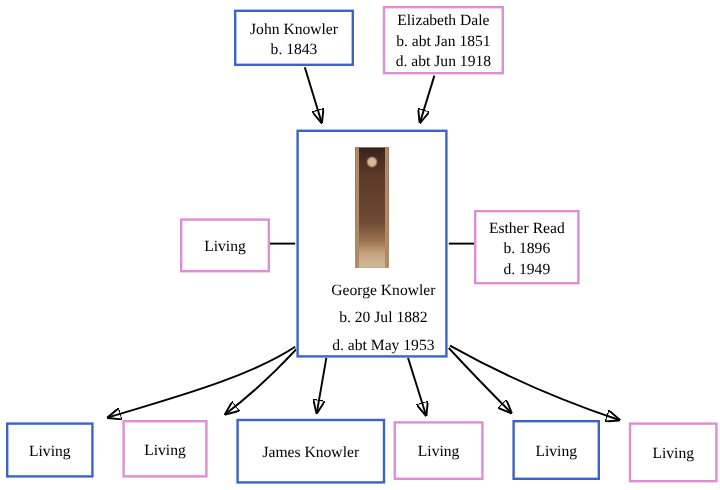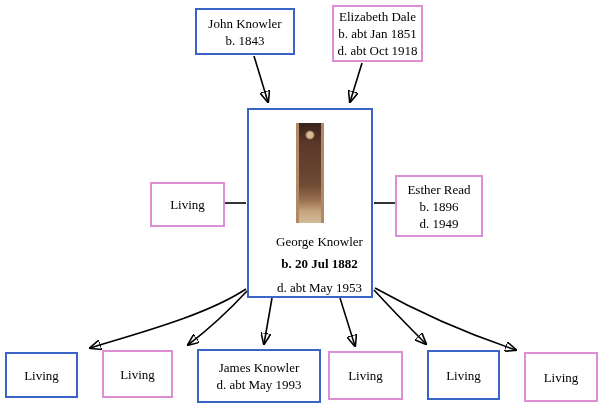--- a/index.html
+++ b/index.html
@@ -45,21 +45,21 @@
     width:28px;height:100px;
     margin-top:13px;
     background-color:#6b4433;
     background-image:
       radial-gradient(circle 5px at 50% 12%, #d9b894 0 3px, rgba(217,184,148,0) 5px),
       linear-gradient(90deg, #b08968 0 3px, rgba(176,137,104,0) 3px calc(100% - 3px), #b08968 calc(100% - 3px)),
       linear-gradient(180deg, #35241e 0%, #4a2d22 10%, #5d392a 22%, #64402e 42%, #6f4a34 62%, #9c7352 78%, #c4a37e 88%, #d2bb97 100%);
   }
   .george p{line-height:13px;padding-left:19px;}
   .g-name{margin-top:12px !important;}
-  .g-birth{margin-top:9px !important;font-weight:bold;}
+  .g-birth{margin-top:9px !important;}
   .g-death{margin-top:11px !important;}
 </style>
 </head>
 <body>
 
 <div class="stage">
 
   <svg class="connectors" viewBox="0 0 600 408" xmlns="http://www.w3.org/2000/svg">
     <defs>
       <marker id="arrowhead" viewBox="0 0 12 10" refX="11" refY="5" markerWidth="12" markerHeight="10" orient="auto" markerUnits="userSpaceOnUse">
@@ -76,24 +76,24 @@
     <path d="M340,298 L355,346" marker-end="url(#arrowhead)"></path>
     <path d="M374,290 C398,316 412,330 426,344" marker-end="url(#arrowhead)"></path>
     <path d="M375,288 C425,316 468,334 516,350" marker-end="url(#arrowhead)"></path>
   </svg>
 
   <div class="box male" style="left:195px;top:8px;width:100px;height:47px;">
     <p>John Knowler</p>
     <p>b. 1843</p>
   </div>
 
-  <div class="box female" style="left:332px;top:5px;width:91px;height:57px;">
+  <div class="box female" style="left:319px;top:5px;width:101px;height:57px;">
     <p>Elizabeth Dale</p>
     <p>b. abt Jan 1851</p>
-    <p>d. abt Oct 1918</p>
+    <p>d. abt Jun 1918</p>
   </div>
 
   <div class="box female" style="left:150px;top:182px;width:75px;height:45px;">
     <p>Living</p>
   </div>
 
   <div class="box male george" style="left:247px;top:108px;width:126px;height:190px;">
     <div class="photo"></div>
     <p class="g-name">George Knowler</p>
     <p class="g-birth">b. 20 Jul 1882</p>
@@ -109,21 +109,20 @@
   <div class="box male" style="left:5px;top:352px;width:73px;height:46px;">
     <p>Living</p>
   </div>
 
   <div class="box female" style="left:102px;top:350px;width:71px;height:48px;">
     <p>Living</p>
   </div>
 
   <div class="box male" style="left:197px;top:349px;width:124px;height:54px;justify-content:center;">
     <p>James Knowler</p>
-    <p>d. abt May 1993</p>
   </div>
 
   <div class="box female" style="left:328px;top:351px;width:75px;height:49px;">
     <p>Living</p>
   </div>
 
   <div class="box male" style="left:427px;top:350px;width:73px;height:50px;">
     <p>Living</p>
   </div>
 

